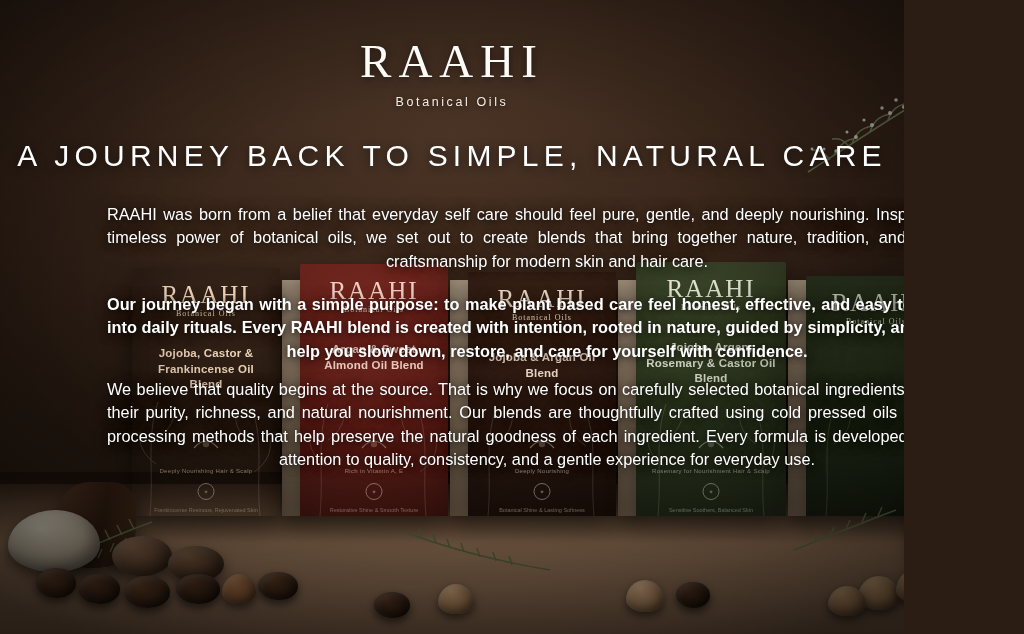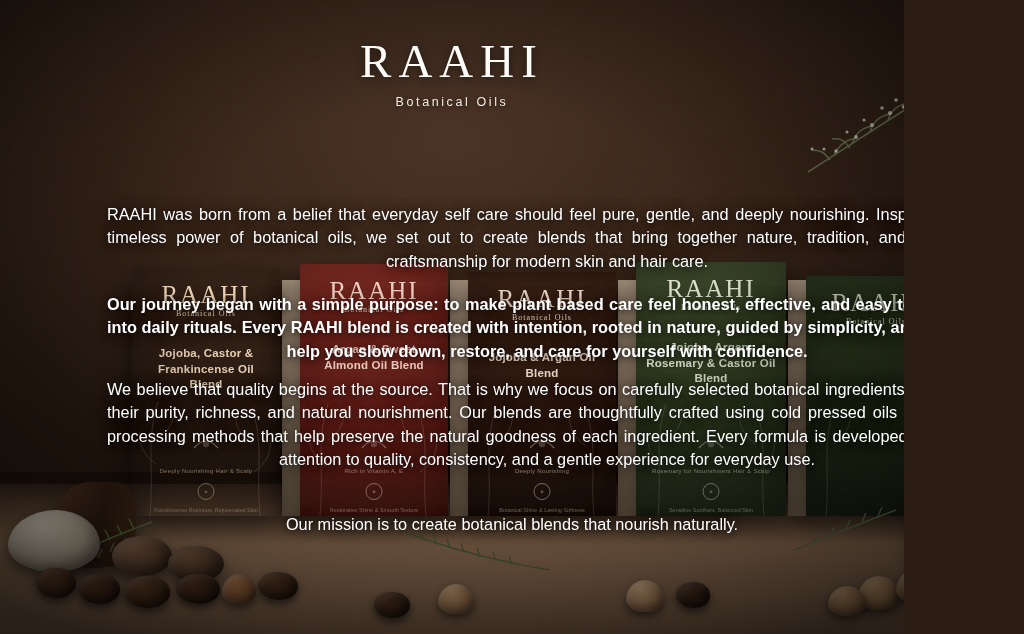--- a/index.html
+++ b/index.html
@@ -435,20 +435,20 @@
     </div>
 
     <div class="vignette"></div>
   </div>
 
   <div class="logo-wrap">
     <div class="logo-name">RAAHI</div>
     <div class="logo-sub">Botanical Oils</div>
   </div>
 
+  <h1 class="headline">A JOURNEY BACK TO SIMPLE, NATURAL CARE</h1>
 
   <p class="copy" id="para-1">RAAHI was born from a belief that everyday self care should feel pure, gentle, and deeply nourishing. Inspired by the timeless power of botanical oils, we set out to create blends that bring together nature, tradition, and thoughtful craftsmanship for modern skin and hair care.</p>
   <p class="copy" id="para-2">Our journey began with a simple purpose: to make plant based care feel honest, effective, and easy to welcome into daily rituals. Every RAAHI blend is created with intention, rooted in nature, guided by simplicity, and made to help you slow down, restore, and care for yourself with confidence.</p>
   <p class="copy" id="para-3">We believe that quality begins at the source. That is why we focus on carefully selected botanical ingredients chosen for their purity, richness, and natural nourishment. Our blends are thoughtfully crafted using cold pressed oils and careful processing methods that help preserve the natural goodness of each ingredient. Every formula is developed with close attention to quality, consistency, and a gentle experience for everyday use.</p>
 
-  <p class="closing" id="mission">Our mission is to create botanical blends that nourish naturally.</p>
 
 </div>
 
 </body></html>

